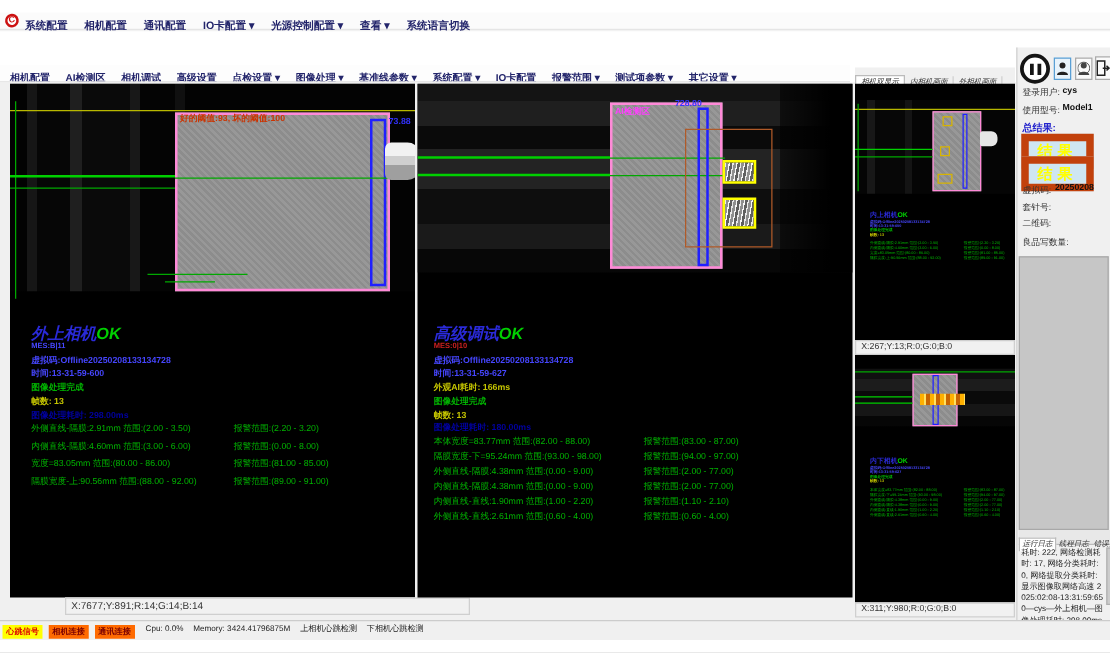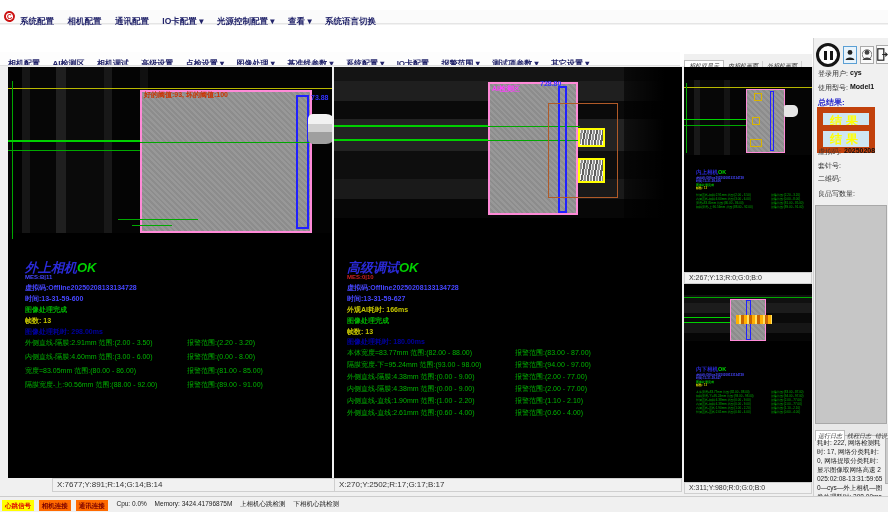--- a/index.html
+++ b/index.html
@@ -217,23 +217,20 @@
     </div>
     <div class="mrow" style="left:13px;top:329px;width:330px;">
       <span>内侧直线-直线:1.90mm 范围:(1.00 - 2.20)</span>
       <span class="c2" style="left:168px;">报警范围:(1.10 - 2.10)</span>
     </div>
     <div class="mrow" style="left:13px;top:341px;width:330px;">
       <span>外侧直线-直线:2.61mm 范围:(0.60 - 4.00)</span>
       <span class="c2" style="left:168px;">报警范围:(0.60 - 4.00)</span>
     </div>
   </div>
-  <div class="coordbar" style="left:334px;top:478px;width:348px;height:14px;">
-    <span>X:270;Y:2502;R:17;G:17;B:17</span>
-  </div>
 
   <div class="abs" style="left:684px;top:54px;width:128px;height:13px;background:#f0f0f0;border-bottom:1px solid #ccc;">
     <span class="thumbtab sel">相机双显示</span><span class="thumbtab">内相机画面</span><span class="thumbtab">外相机画面</span>
   </div>
 
   <div class="view" style="left:684px;top:67px;width:128px;height:205px;">
     <div class="abs" style="left:0;top:13px;width:128px;height:75px;
          background:linear-gradient(90deg,#050505 0 10px,#181818 10px 16px,#070707 16px 40px,#141414 40px 46px,#050505 46px 100%);"></div>
     <div class="abs" style="left:0;top:20px;width:128px;height:1px;background:#b8b800;"></div>
     <div class="gline" style="left:2px;top:16px;width:1px;height:70px;"></div>

